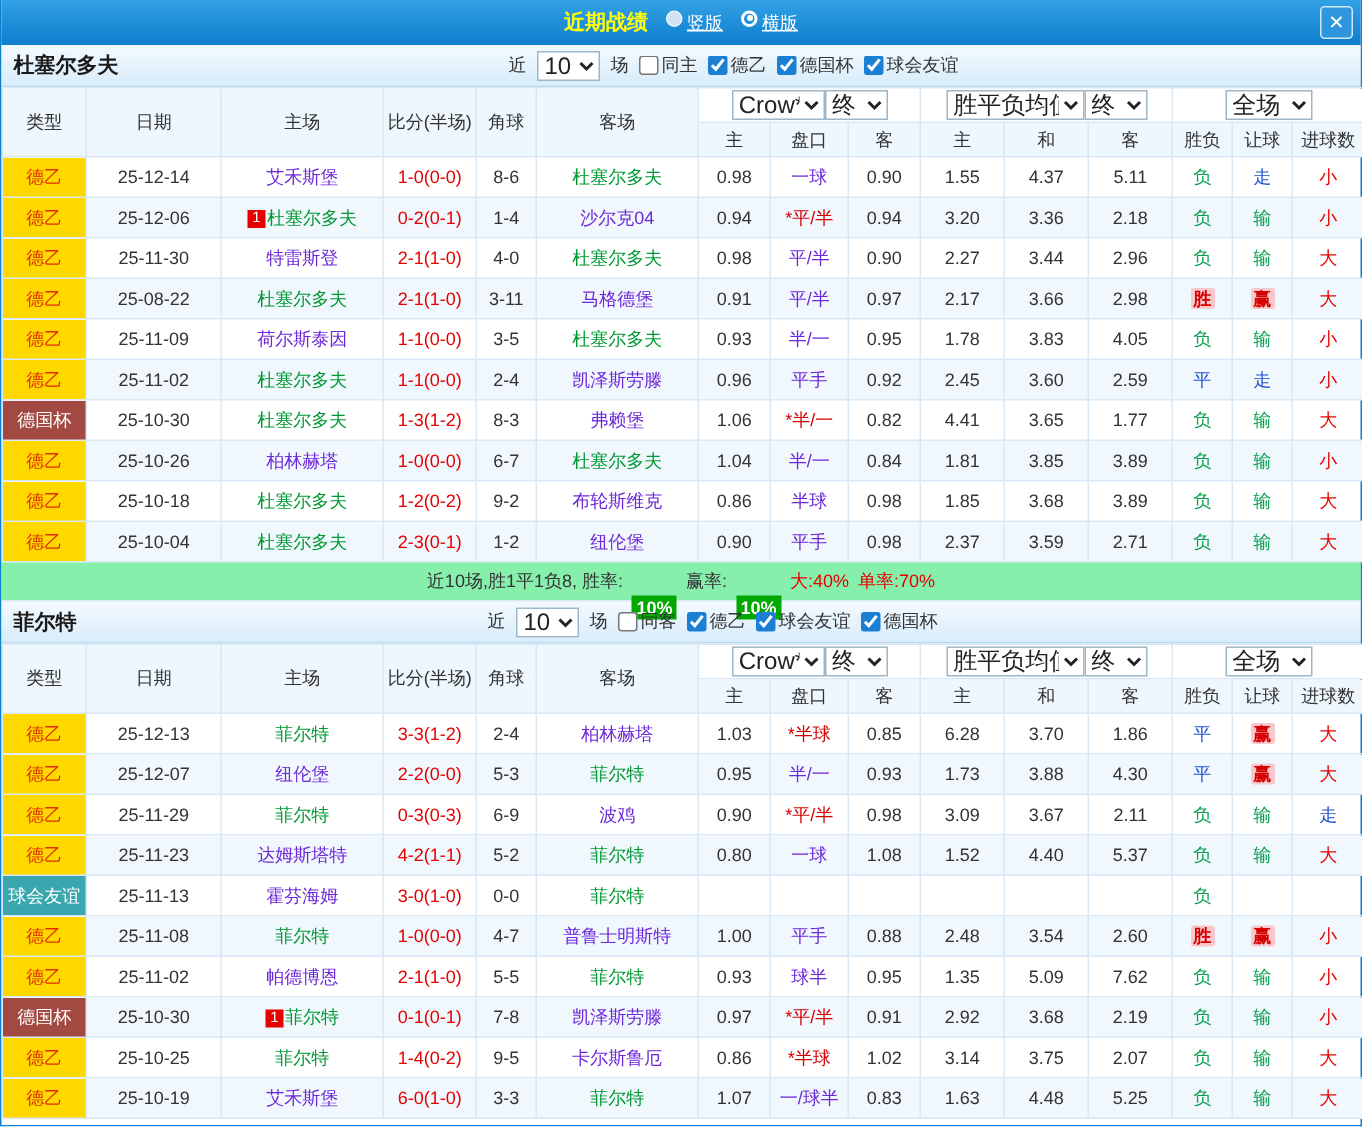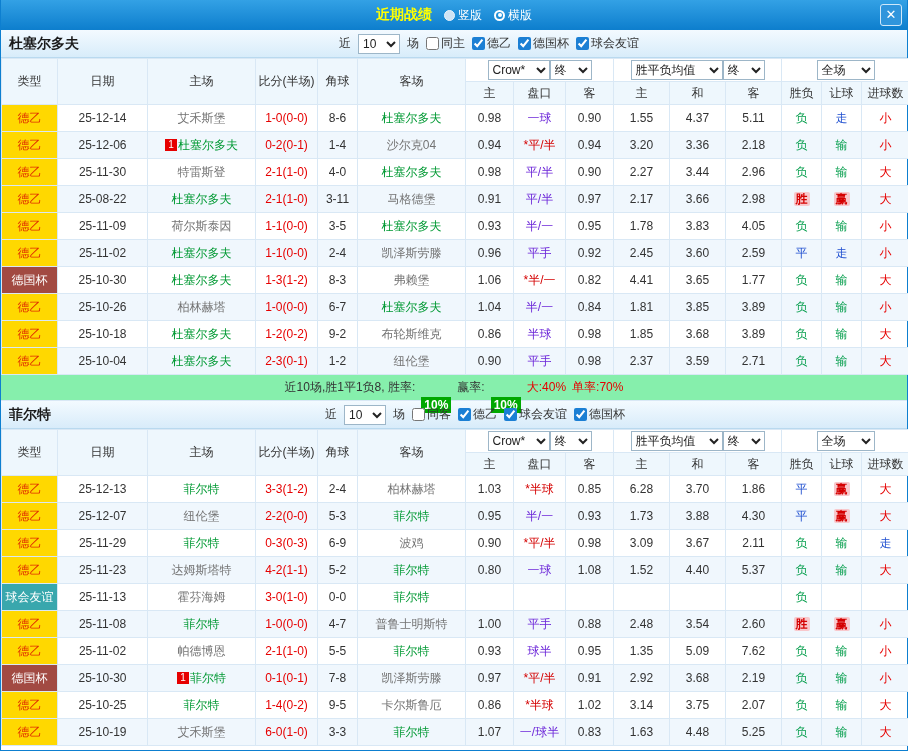--- a/index.html
+++ b/index.html
@@ -9,51 +9,51 @@
     font-family:"Liberation Sans","DejaVu Sans",sans-serif;
     font-size:12px; color:#333; background:#fff;
   }
   .app { width:908px; height:751px; border:1px solid #0d7fd0; border-top:none; background:#fff; }
 
   
   .titlebar { height:30px; background:linear-gradient(180deg,#33a1e5,#0d7ecd); display:flex; align-items:center; position:relative; }
   .titlebar-center { flex:1; display:flex; align-items:center; justify-content:center; gap:12px; }
   .win-title { color:#ffff00; font-size:14px; font-weight:bold; }
   .radio-group { display:inline-flex; gap:12px; align-items:center; }
-  .radio { display:inline-flex; align-items:center; gap:3px; color:#fff; cursor:pointer; }
+  .radio { display:inline-flex; gap:3px; color:#fff; cursor:pointer;text-decoration:underline; }
   .rdot { width:11px; height:11px; border-radius:50%; display:inline-block; position:relative; }
   .rdot.unsel { background:#cfe3f4; border:1px solid #eaf4fc; }
   .rdot.sel { border:2px solid #fff; background:transparent; }
   .rdot.sel::after { content:''; position:absolute; left:1.5px; top:1.5px; width:4px; height:4px; border-radius:50%; background:#fff; }
   .close-btn { position:absolute; right:5px; top:4px; width:22px; height:22px; line-height:20px; text-align:center;
     background:#2f95dc; border:1px solid #cfe8fa; border-radius:3px; color:#fff; font-weight:bold; font-size:13px; cursor:pointer; }
 
   
   .section-header { height:28px; display:flex; align-items:center; padding:0 8px;
     background:linear-gradient(180deg,#f3faff,#d8ecfa); border-bottom:1px solid #b9d9ef; }
   .team-name { font-size:14px; font-weight:bold; color:#1a1a1a; white-space:nowrap; }
   .filters { flex:1; display:flex; align-items:center; justify-content:center; gap:7px; }
   .flbl { color:#333; }
   .chk { display:inline-flex; align-items:center; gap:2px; cursor:pointer; }
   .chk input { width:13px; height:13px; accent-color:#1b7fd4; margin:0; }
-  select.hsel { height:20px; font-size:12px; border:1px solid #9db6c8; background:#fff; color:#222; padding:0; }
+  select.hsel { height:20px; font-size:16px; border:1px solid #9db6c8; background:#fff; color:#222; padding:0; }
 
   
   table.matches { width:100%; border-collapse:collapse; table-layout:fixed; }
   .matches th, .matches td { border:1px solid #d9e8f5; text-align:center; padding:0 1px; white-space:nowrap; overflow:hidden; }
   .matches thead th { background:#eef7fd; font-weight:normal; color:#333; height:23px; }
   .matches thead th.selcell { background:#fff; }
   .matches tbody td { height:27px; }
   .matches tbody tr:nth-child(even) td { background:#f0f7fd; }
   td.lg-de2 { background:#ffd800 !important; color:#e03000; }
   td.lg-cup { background:#a24a42 !important; color:#fff; }
   td.lg-fr  { background:#39a7ad !important; color:#fff; }
   td.score { color:#e60000; }
   .focus { color:#009933; }
-  .opp { color:#737373; }
+  .opp { color:#6d28d9; }
   td.line { color:#6d28d9; }
   td.line.star { color:#d40000; }
   .badge1 { display:inline-block; background:#e60000; color:#fff; font-size:10px; width:12px; height:12px; line-height:12px; margin-right:1px; vertical-align:1px; }
   .val-win { background:#f8c8cc; color:#d40000; font-weight:bold; padding:0 2px; border-radius:2px; }
   .val-push { color:#2050d0; }
   .val-loss { color:#0aa050; }
   .val-big { color:#e60000; }
 
   
   .summary { height:26px; display:flex; align-items:center; justify-content:center; gap:6px; border-bottom:1px solid #d9e8f5; background:#86efac; }

